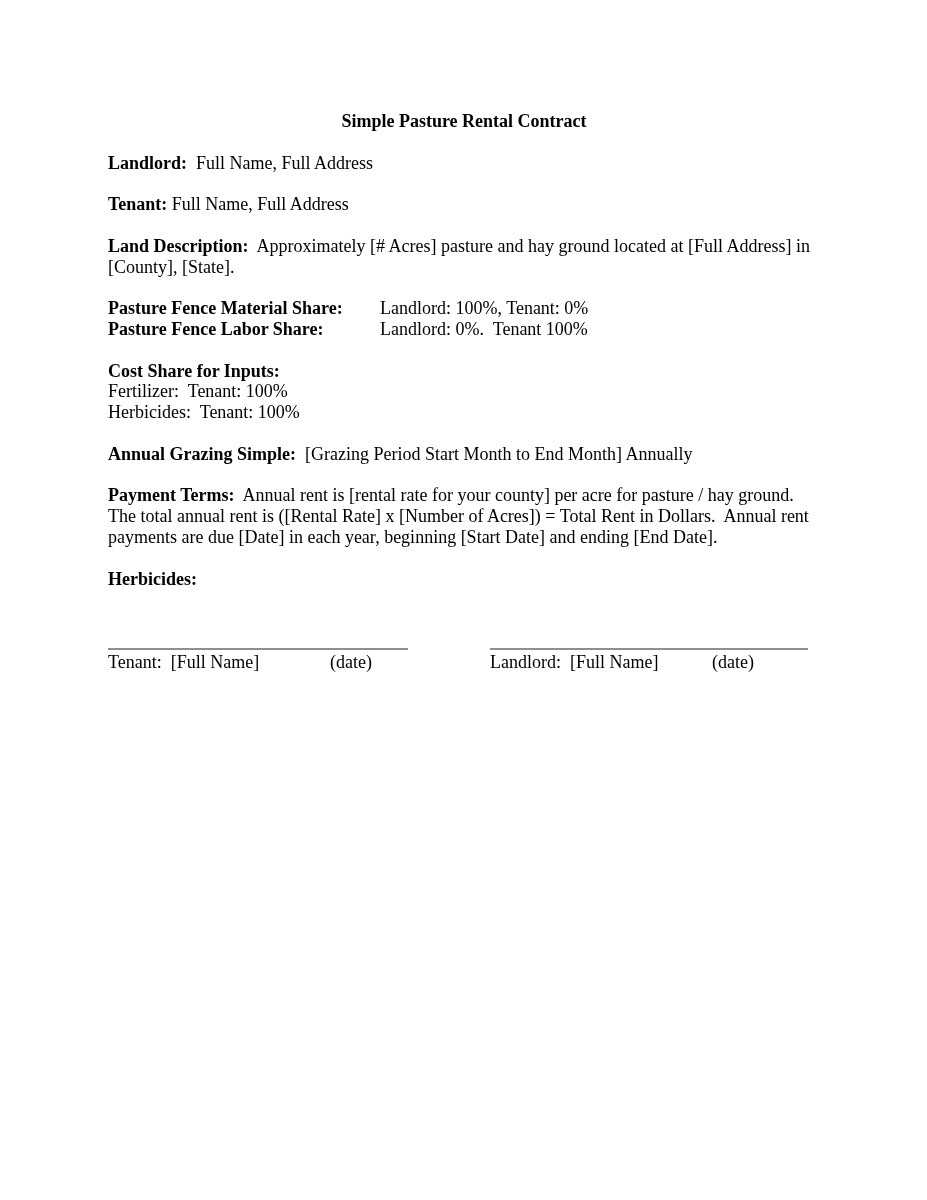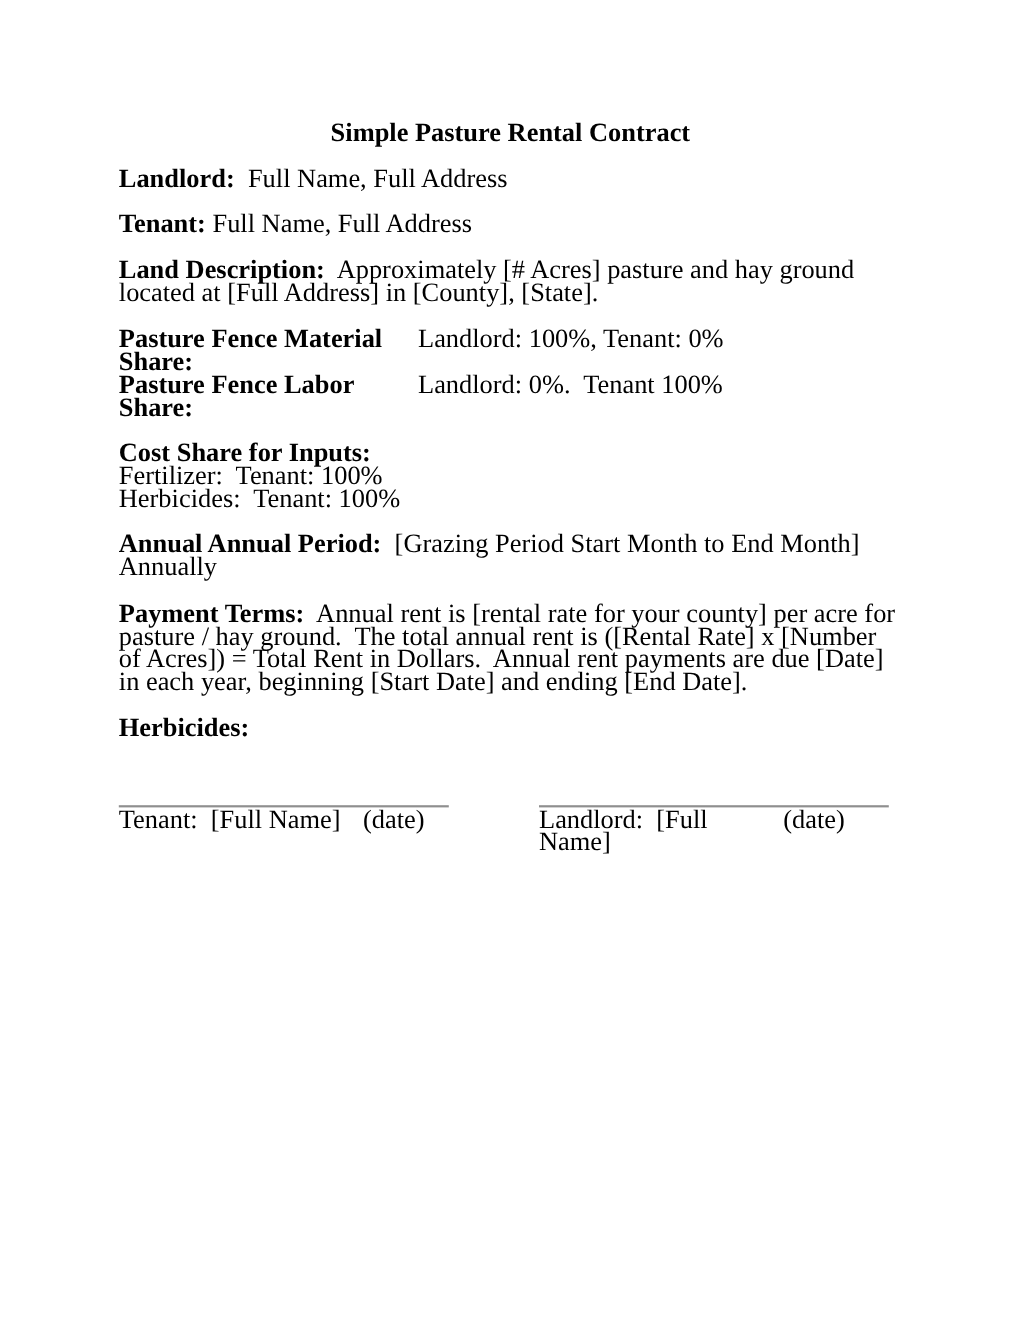--- a/index.html
+++ b/index.html
@@ -3,21 +3,21 @@
 <meta charset="utf-8">
 <style>
   html, body { margin: 0; padding: 0; background: #ffffff; }
   body { width: 927px; height: 1200px; overflow: hidden; }
   .page {
     position: relative;
     width: 927px;
     height: 1200px;
     background: #ffffff;
     font-family: "Liberation Serif", "DejaVu Serif", serif;
-    font-size: 24px;
+    font-size: 18px;
     line-height: 20.8px;
     color: #000000;
   }
   .content {
     padding: 111px 107px 0 108px;
     width: 712px;
     box-sizing: content-box;
   }
   .doc-title {
     font-weight: bold;
@@ -68,21 +68,21 @@
       <div class="fence-row"><span class="fence-label">Pasture Fence Material Share:</span><span>Landlord: 100%, Tenant: 0%</span></div>
       <div class="fence-row"><span class="fence-label">Pasture Fence Labor Share:</span><span>Landlord: 0%.&nbsp; Tenant 100%</span></div>
     </div>
 
     <div class="para">
       <div class="b">Cost Share for Inputs:</div>
       <div>Fertilizer:&nbsp; Tenant: 100%</div>
       <div>Herbicides:&nbsp; Tenant: 100%</div>
     </div>
 
-    <div class="para"><span class="b">Annual Annual Period:</span><span>&nbsp; [Grazing Period Start Month to End Month] Annually</span></div>
+    <div class="para"><span class="b">Annual Grazing Simple:</span><span>&nbsp; [Grazing Period Start Month to End Month] Annually</span></div>
 
     <div class="para"><span class="b">Payment Terms:</span><span>&nbsp; Annual rent is [rental rate for your county] per acre for pasture / hay ground.&nbsp; The total annual rent is ([Rental Rate] x [Number of Acres]) = Total Rent in Dollars.&nbsp; Annual rent payments are due [Date] in each year, beginning [Start Date] and ending [End Date].</span></div>
 
     <div class="para b">Herbicides:</div>
 
     <div class="sig-row">
       <div class="sig-block left">
         <span class="sig-name">Tenant:&nbsp; [Full Name]</span><span class="sig-date">(date)</span>
       </div>
       <div class="sig-block right">

